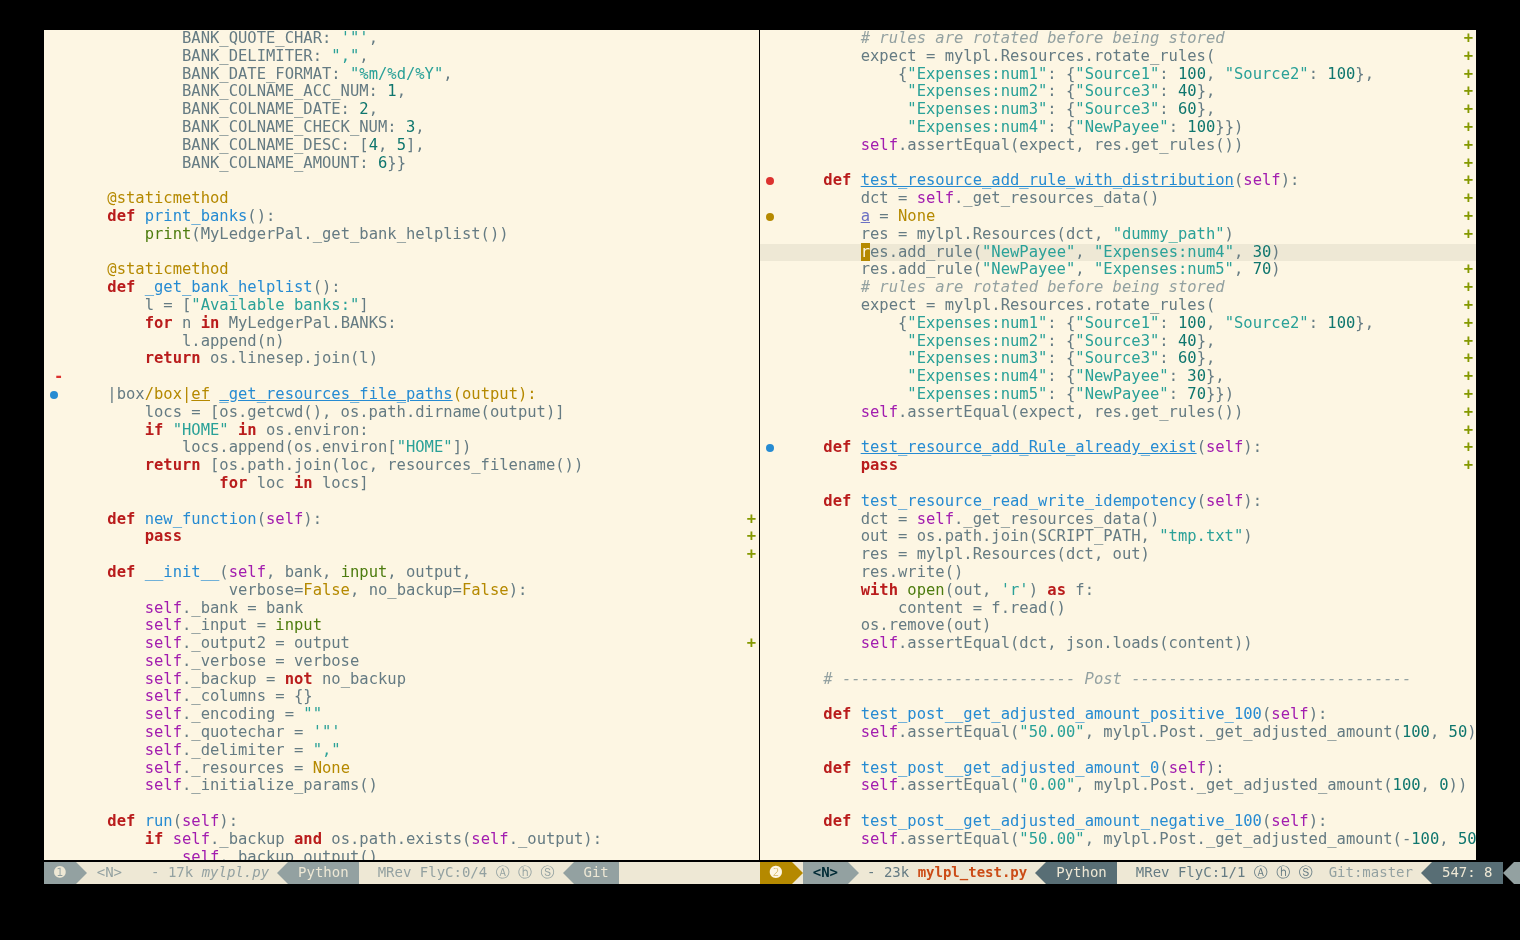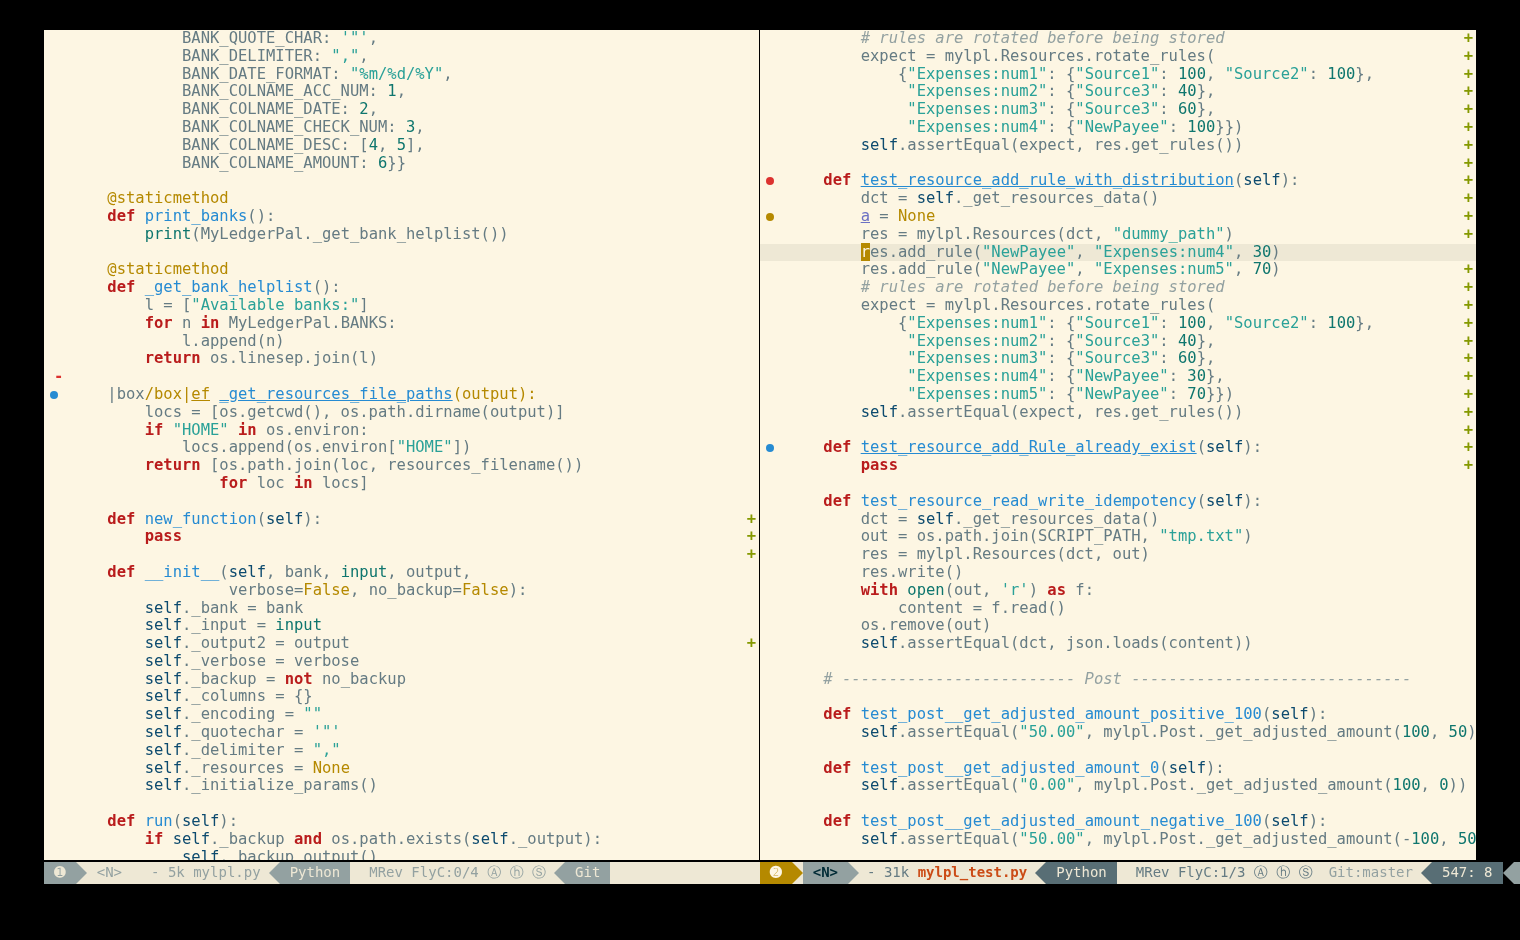--- a/index.html
+++ b/index.html
@@ -43,26 +43,26 @@
   .rmark {
     position:absolute; right:3px; color:#859900; font-weight:bold;
   }
   .code {
     position:absolute; left:26px; right:14px; top:0; bottom:0;
     white-space: pre; color:#657b83;
   }
   .ln { display:block; height:17.8px; }
   .kw   { color:#b91c1c; font-weight:bold; }
   .fn   { color:#268bd2; }
-  .self { color:#0c4a6e; }
+  .self { color:#a21caf; }
   .str  { color:#2aa198; }
   .num  { color:#0f766e; }
   .cm   { color:#93a1a1; font-style:italic; }
   .dec  { color:#b58900; }
-  .bi   { color:#0f766e; }
+  .bi   { color:#4d7c0f; }
   .tn   { color:#b58900; }
   .ul   { text-decoration: underline; text-align: right; }
   .cursorln {
     position:absolute; left:0; right:0; height:17.8px; background:#eee8d5;
   }
   
   .modelines {
     position:absolute; left:8px; right:8px; bottom:8px; height:22px;
     display:flex;
   }
@@ -81,21 +81,21 @@
   .seg.num-active { background:#b58900; color:#fdf6e3; font-weight:bold; }
   .seg.state-active { background:#93a1a1; color:#002b36; font-weight:bold; }
   .arrow-r {
     width:0; height:0; border-top:11px solid transparent;
     border-bottom:11px solid transparent; display:inline-block;
   }
   .arrow-l {
     width:0; height:0; border-top:11px solid transparent;
     border-bottom:11px solid transparent; display:inline-block;
   }
-  .fname-i { color:#93a1a1; }
+  .fname-i { color:#93a1a1;font-style:italic; }
   .fname-a { color:#cb4b16; font-weight:bold; }
   .py-i { background:#93a1a1; color:#eee8d5; padding:0 10px; height:22px;
           display:inline-flex; align-items:center;}
   .py-a { background:#586e75; color:#eee8d5; padding:0 10px; height:22px;
           display:inline-flex; align-items:center;}
   .minor { color:#93a1a1; padding:0 8px; }
   .minor-a { color:#657b83; padding:0 8px; }
   .git { color:#93a1a1; }
   .pos-a { background:#586e75; color:#eee8d5; padding:0 10px; height:22px;
            display:inline-flex; align-items:center;}
@@ -164,48 +164,48 @@
   </div>
 
   <div class="modelines">
 
     <div class="ml left">
       <span class="seg num-inactive">➊</span>
       <span class="arrow-r" style="border-left:11px solid #93a1a1"></span>
       <span class="seg state-inactive">&lt;N&gt;</span>
       <span class="arrow-r" style="border-left:11px solid #eee8d5"></span>
       <span class="minor">
-        - <span>5k</span>
+        - <span>17k</span>
         <span class="fname-i">mylpl.py</span>
       </span>
       <span class="arrow-l" style="border-right:11px solid #93a1a1"></span>
       <span class="py-i">Python</span>
       <span class="arrow-l" style="border-right:11px solid #eee8d5;position:relative;left:0"></span>
       <span class="minor">
         <span>MRev FlyC:0/4</span>
         <span>Ⓐ ⓗ Ⓢ</span>
       </span>
       <span class="arrow-l" style="border-right:11px solid #93a1a1"></span>
       <span class="py-i">Git</span>
     </div>
 
     <div class="ml right">
       <span class="seg num-active">➋</span>
       <span class="arrow-r" style="border-left:11px solid #b58900"></span>
       <span class="seg state-active">&lt;N&gt;</span>
       <span class="arrow-r" style="border-left:11px solid #93a1a1"></span>
       <span class="minor-a">
-        - <span>31k</span>
+        - <span>23k</span>
         <span class="fname-a">mylpl_test.py</span>
       </span>
       <span class="arrow-l" style="border-right:11px solid #586e75"></span>
       <span class="py-a">Python</span>
       <span class="arrow-l" style="border-right:11px solid #eee8d5"></span>
       <span class="minor-a">
-        <span>MRev FlyC:1/3</span>
+        <span>MRev FlyC:1/1</span>
         <span>Ⓐ ⓗ Ⓢ</span>
       </span>
       <span class="git minor">Git:master</span>
       <span style="flex:1"></span>
       <span class="arrow-l" style="border-right:11px solid #586e75"></span>
       <span class="pos-a">547: 8</span>
       <span class="arrow-l" style="border-right:11px solid #93a1a1"></span>
       <span class="pct-a">74%</span>
       <span style="width:14px;height:22px;background:#586e75;display:inline-block"></span>
     </div>

